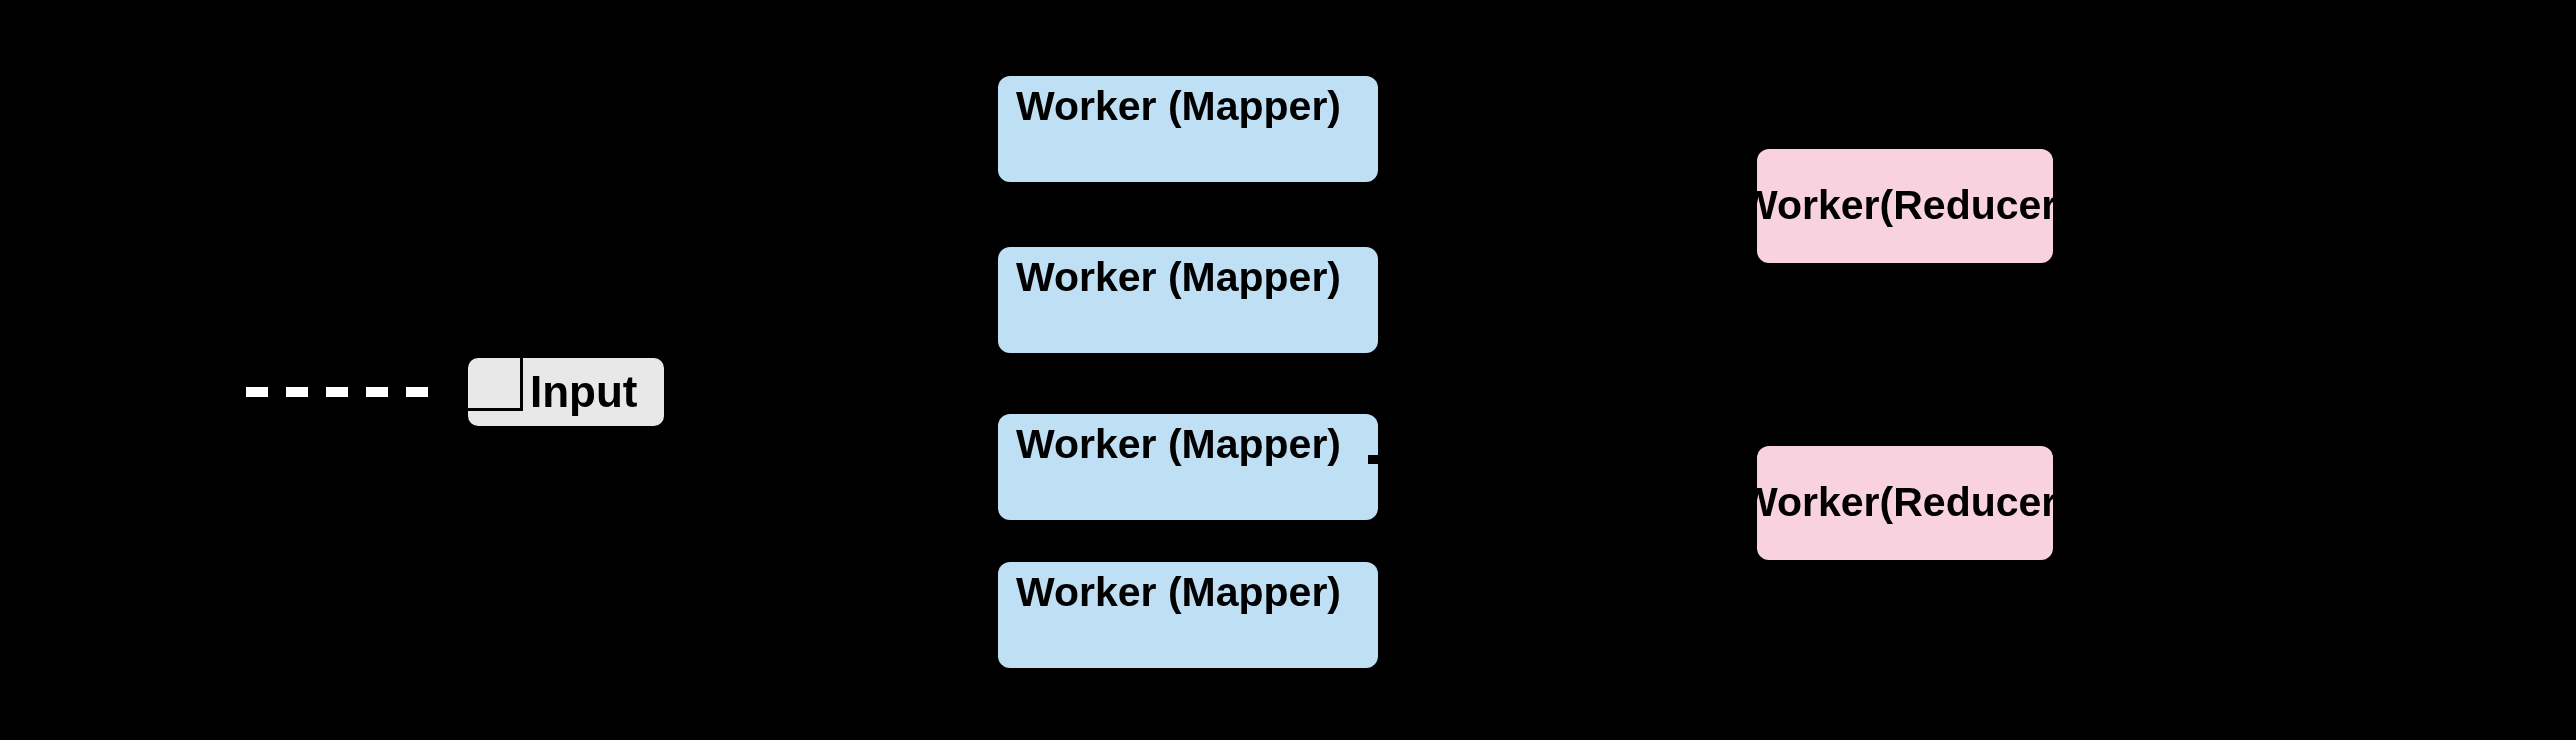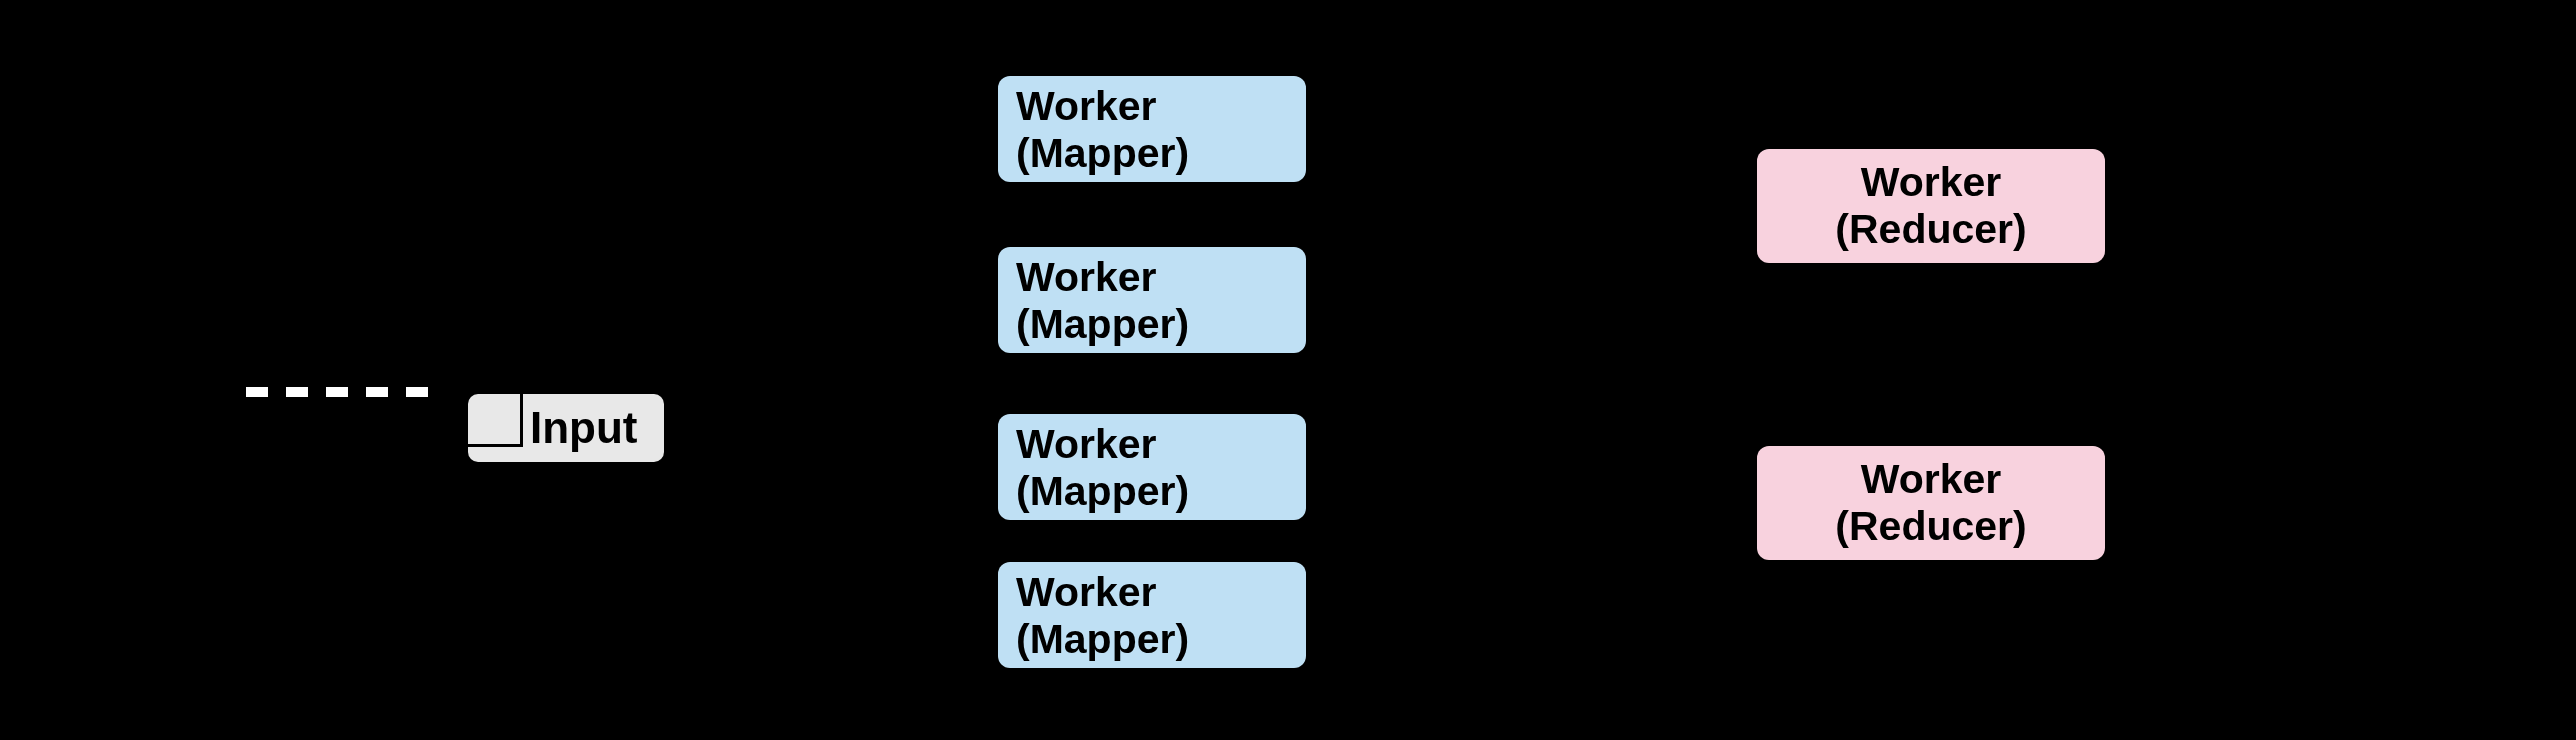--- a/index.html
+++ b/index.html
@@ -55,21 +55,21 @@
     top: 0;
     height: 100%;
     display: flex;
     align-items: center;
     font-size: 44px;
     line-height: 1;
   }
   
   .mapper {
     left: 998px;
-    width: 308px;
+    width: 380px;
     height: 106px;
     border-radius: 12px;
     padding: 7px 0 0 18px;
     font-size: 41px;
     line-height: 1.15;
   }
   #mapper-1 { top: 76px; }
   #mapper-2 { top: 247px; }
   #mapper-3 { top: 414px; }
   #mapper-4 { top: 562px; }
@@ -78,25 +78,25 @@
     position: absolute;
     left: 1368px;
     top: 455px;
     width: 14px;
     height: 9px;
     background: #000000;
   }
   
   .reducer {
     left: 1757px;
-    width: 348px;
+    width: 296px;
     height: 114px;
     border-radius: 12px;
     display: flex;
-    flex-direction: column;
+    flex-direction: row;
     align-items: center;
     justify-content: center;
     text-align: center;
     font-size: 41px;
     line-height: 1.15;
   }
   #reducer-1 { top: 149px; }
   #reducer-2 { top: 446px; }
   
   #results-node {
@@ -112,21 +112,21 @@
     line-height: 1;
   }
 </style>
 </head>
 <body>
 
 <div id="canvas">
 
   <div id="dashed-connector"></div>
 
-  <div class="node" id="input-node" style="background-color: rgb(232, 232, 232); margin-top: 36px;">
+  <div class="node" id="input-node" style="background-color: rgb(232, 232, 232);">
     <div id="input-corner-cell"></div>
     <div id="input-label">Input</div>
   </div>
 
   <div class="node mapper" id="mapper-1" style="background-color: rgb(191, 224, 244);">
     <span>Worker (Mapper)</span>
   </div>
 
   <div class="node mapper" id="mapper-2" style="background-color: rgb(191, 224, 244);">
     <span>Worker (Mapper)</span>

